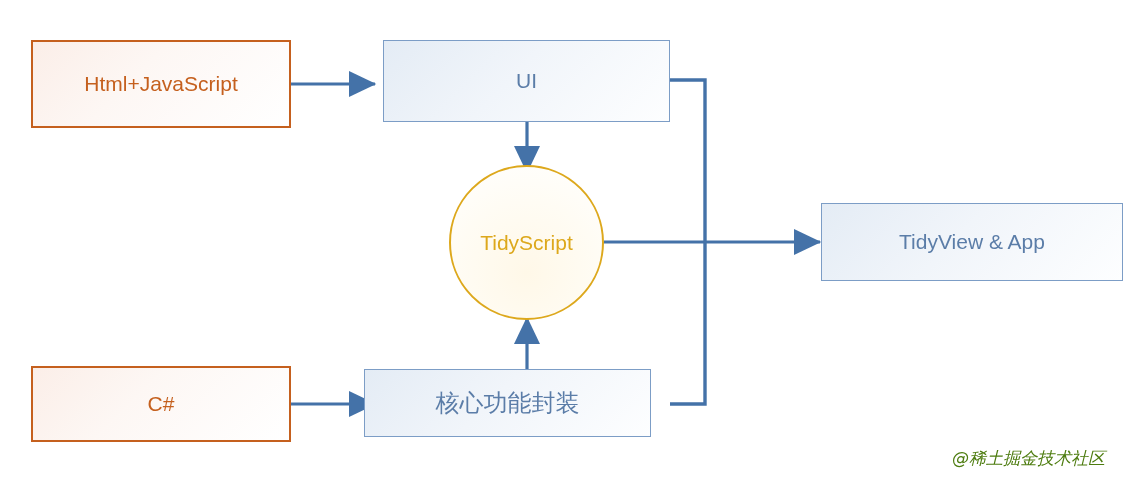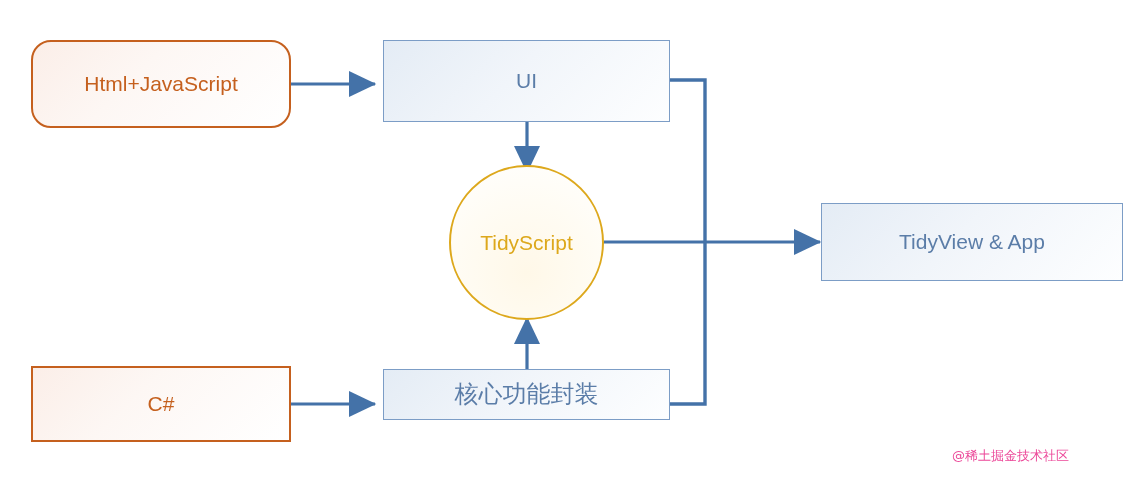--- a/index.html
+++ b/index.html
@@ -52,25 +52,26 @@
     background: radial-gradient(circle at 50% 70%, #FFF8E8 0%, #FFFCF4 55%, #FFFFFF 100%);
     color: #DDA81C;
     font-size: 21px;
   }
   .node-cjk {
     font-family: "DejaVu Sans", "Liberation Sans", sans-serif;
     font-size: 24px;
   }
   .watermark {
     position: absolute;
-    color: #ec4899;
+    color: #4d7c0f;
     font-family: "DejaVu Sans", "Liberation Sans", sans-serif;
-    font-size: 13px;
+    font-size: 17px;
     white-space: nowrap;
     user-select: none;
+    font-style: italic;
   }
 </style>
 </head>
 <body>
 
 <div id="canvas">
 
   <svg class="edges" viewBox="0 0 1145 479" xmlns="http://www.w3.org/2000/svg">
     <defs>
       <marker id="arrowR" markerWidth="9" markerHeight="9" refX="8.2" refY="4.5" orient="auto" markerUnits="strokeWidth">
@@ -89,39 +90,39 @@
 
     <line x1="527" y1="372" x2="527" y2="318" stroke="#4472A8" stroke-width="3.2" marker-end="url(#arrowD)"></line>
 
     <line x1="604" y1="242" x2="820" y2="242" stroke="#4472A8" stroke-width="3.2" marker-end="url(#arrowR)"></line>
 
     <polyline points="670,80 705,80 705,242" fill="none" stroke="#4472A8" stroke-width="3.4"></polyline>
 
     <polyline points="705,242 705,404 670,404" fill="none" stroke="#4472A8" stroke-width="3.4"></polyline>
   </svg>
 
-  <div class="node node-orange" style="left:31px; top:40px; width:260px; height:88px;border-radius:20px;">
+  <div class="node node-orange" style="left:31px; top:40px; width:260px; height:88px;">
     <span>Html+JavaScript</span>
   </div>
 
   <div class="node node-circle" style="left:449px; top:165px; width:155px; height:155px;">
     <span>TidyScript</span>
   </div>
 
   <div class="node node-blue" style="left:383px; top:40px; width:287px; height:82px;">
     <span>UI</span>
   </div>
 
   <div class="node node-blue" style="left:821px; top:203px; width:302px; height:78px;">
     <span>TidyView &amp; App</span>
   </div>
 
   <div class="node node-orange" style="left:31px; top:366px; width:260px; height:76px;">
     <span>C#</span>
   </div>
 
-  <div class="node node-blue node-cjk" style="left:383px; top:369px; width:287px; height:51px;">
+  <div class="node node-blue node-cjk" style="left:364px; top:369px; width:287px; height:68px;">
     <span>核心功能封装</span>
   </div>
 
   <div class="watermark" style="left:952px; top:447px;">@稀土掘金技术社区</div>
 
 </div>
 
 </body></html>

